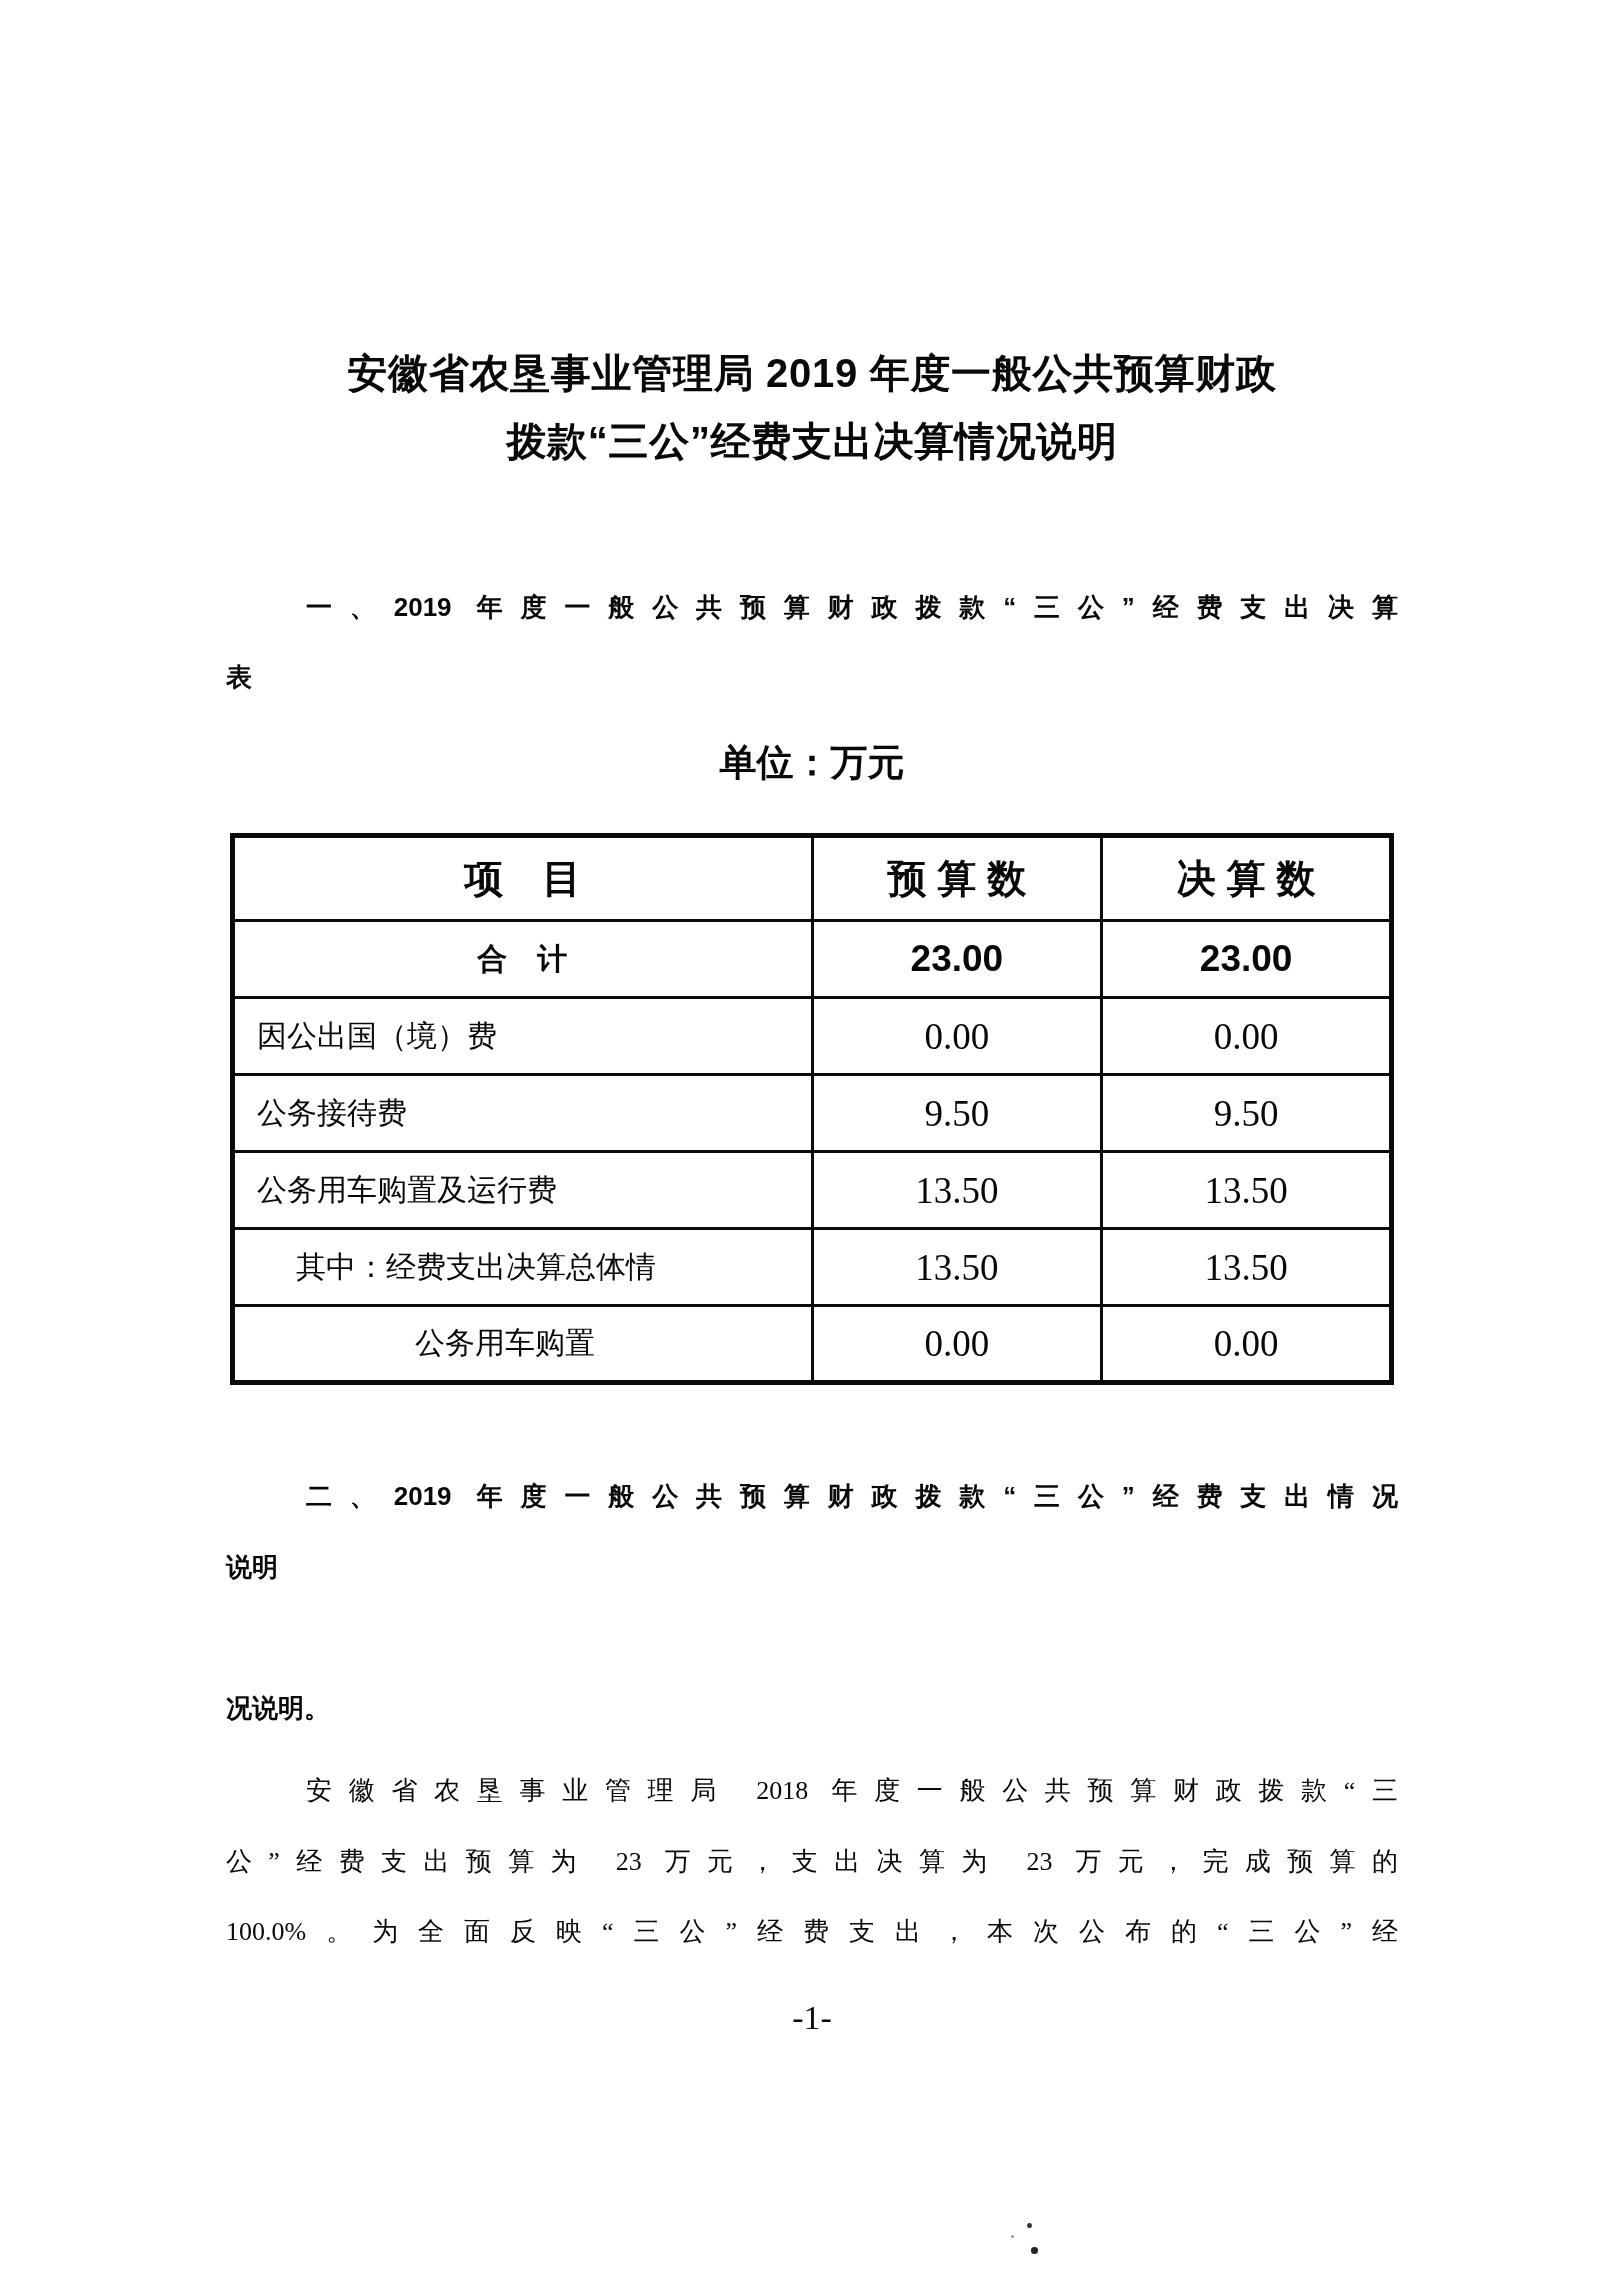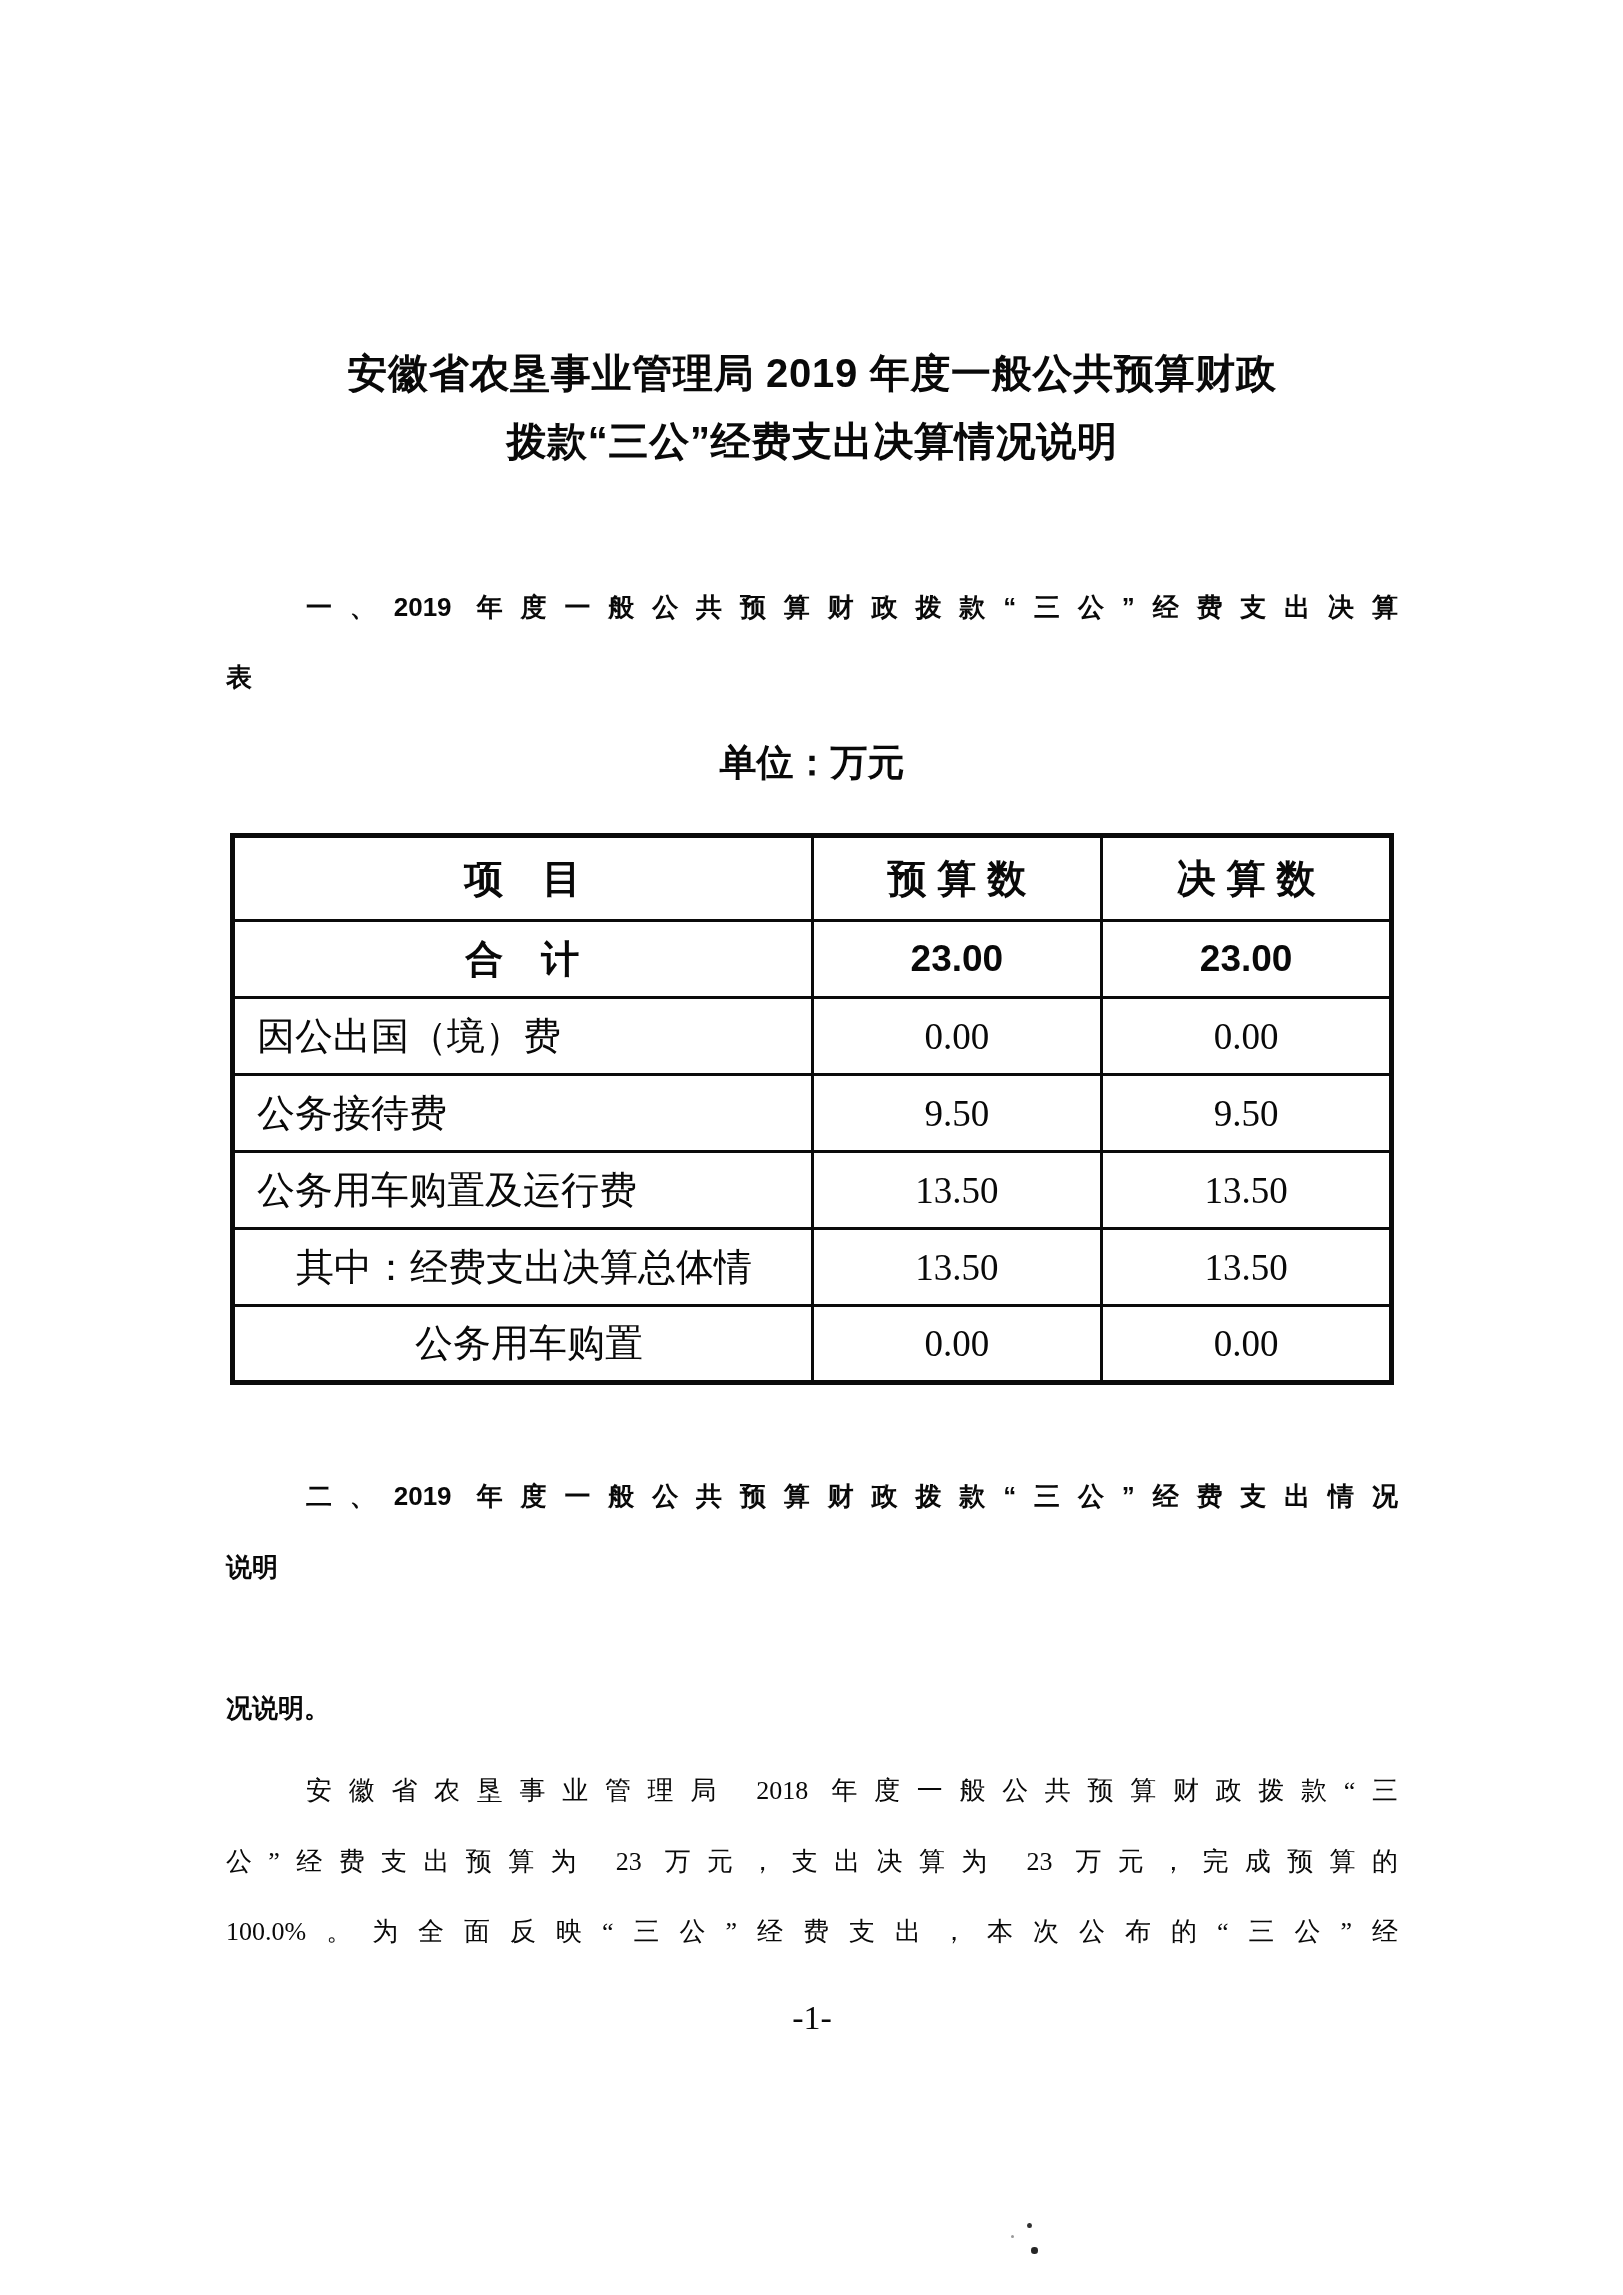--- a/index.html
+++ b/index.html
@@ -56,21 +56,21 @@
   col.c-num  { width: 25%; }
   tr.hdr  { height: 85px; }
   tr.data { height: 77px; }
   th.cell-h {
     font-family: "Liberation Sans", "DejaVu Sans", sans-serif;
     font-weight: 700;
     font-size: 39px;
     text-align: center;
   }
   td.item {
-    font-size: 38px;
+    font-size: 30px;
     text-align: left;
     padding-left: 22px;
   }
   td.num {
     font-size: 37px;
     text-align: center;
     font-family: "Liberation Serif", "DejaVu Serif", serif;
     border-radius: 27px;
   }
   tr.row-total td {

